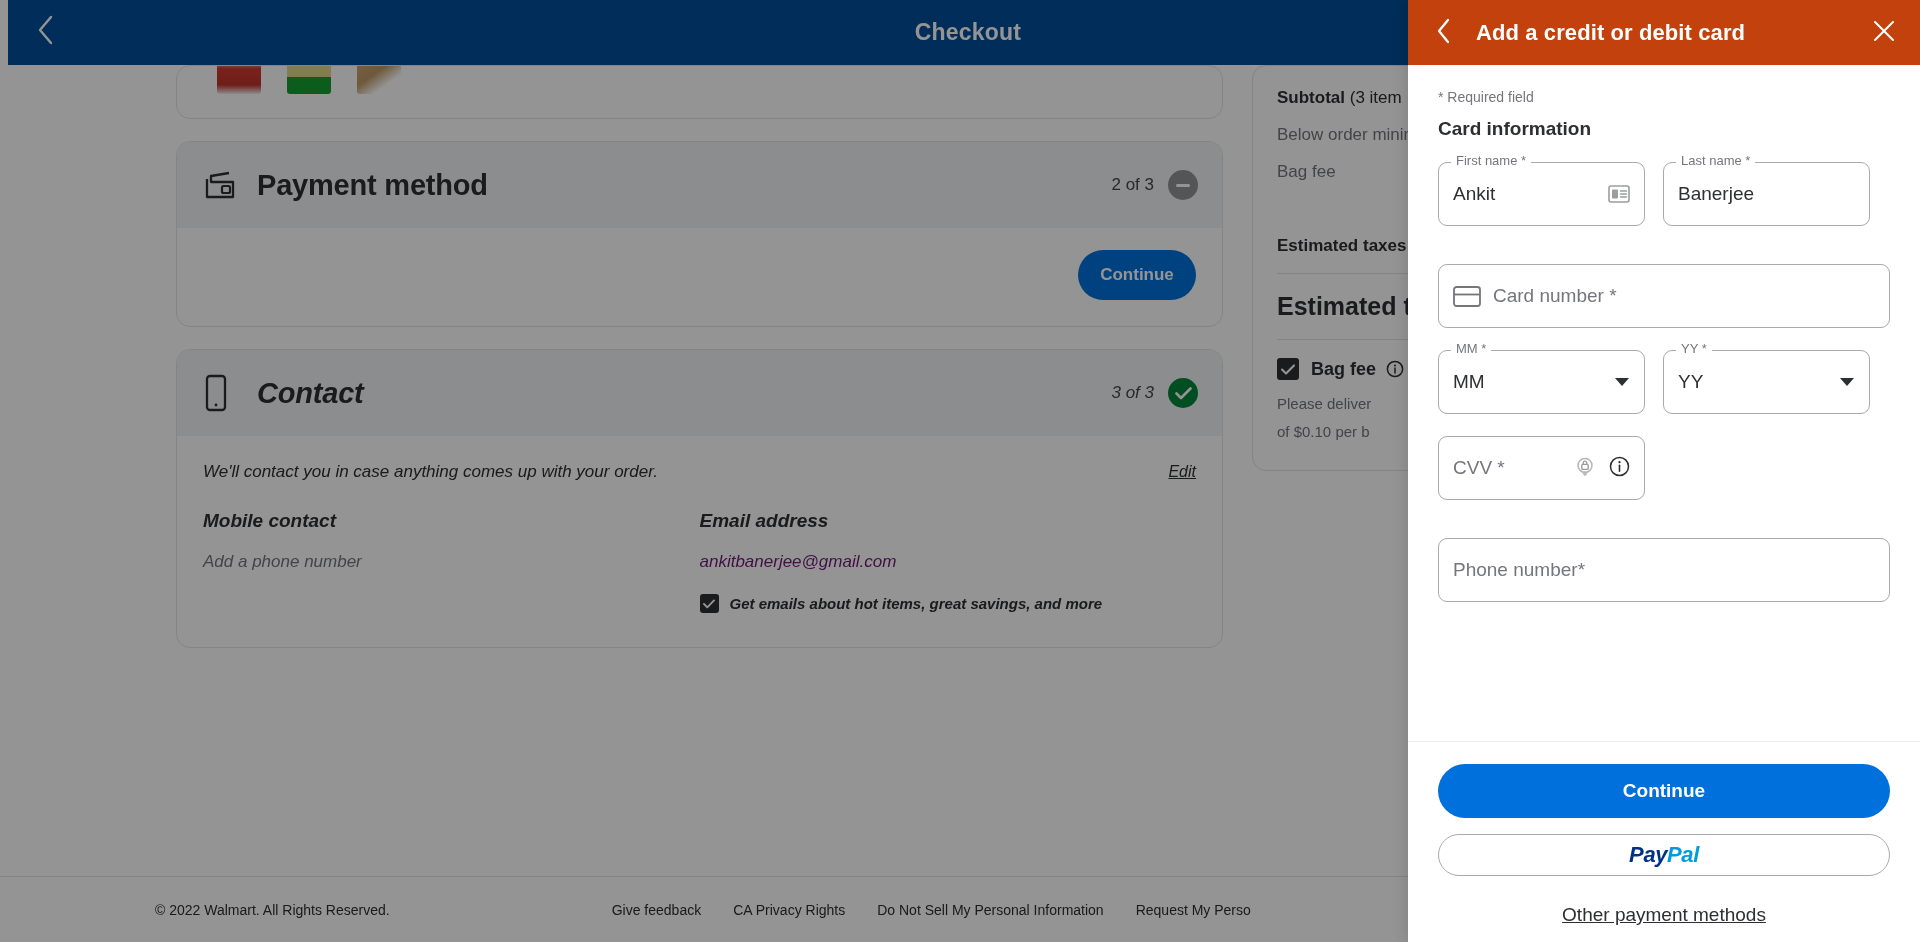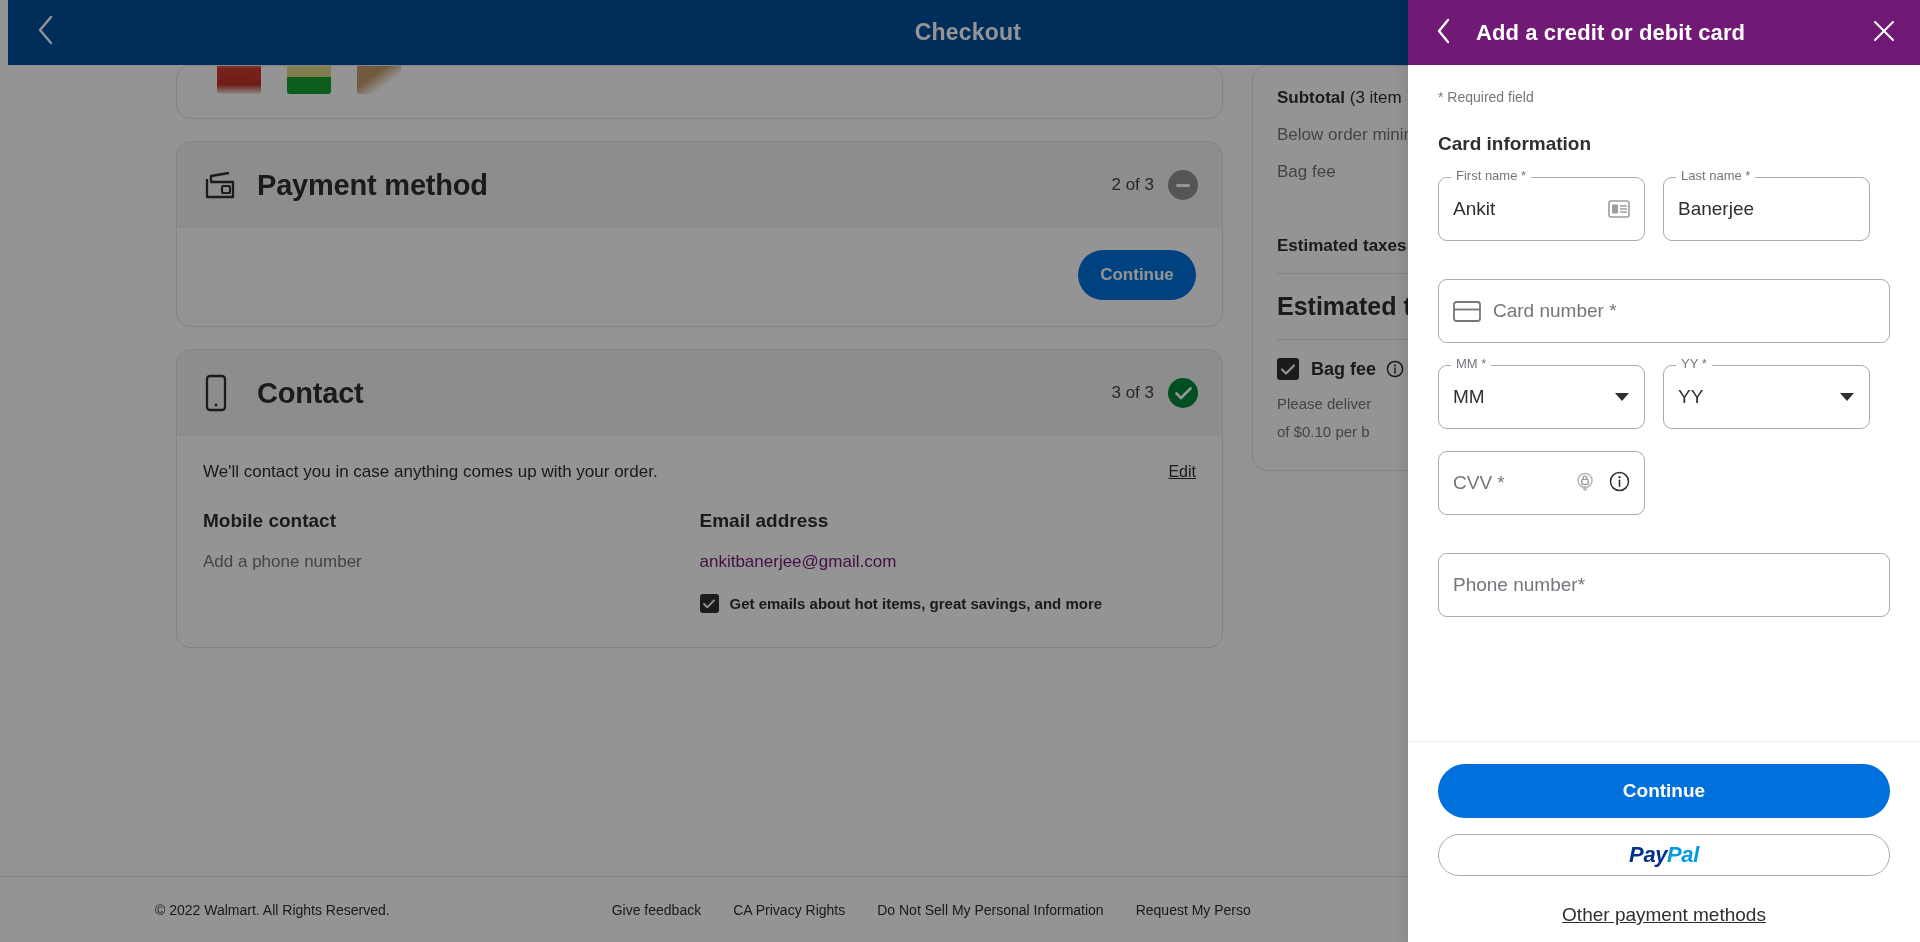--- a/index.html
+++ b/index.html
@@ -156,31 +156,31 @@
   
   .panel {
     position: absolute; right: 0; top: 0;
     width: 512px; height: 942px;
     background: #ffffff;
     z-index: 60;
     box-shadow: -2px 0 14px rgba(0,0,0,0.12);
     display: flex; flex-direction: column;
   }
   .panel-head {
-    height: 65px; background: #701a75; color: #fff;
+    height: 65px; background: #c2410c; color: #fff;
     display: flex; align-items: center; padding: 0 22px 0 28px; flex: none;
   }
   .panel-head .back { width: 26px; display: flex; align-items: center; }
   .panel-head .ptitle {
     font-size: 22px; font-weight: bold; margin-left: 14px; letter-spacing: .1px;
   }
   .panel-head .close { margin-left: auto; width: 26px; display: flex; align-items: center; }
 
   .panel-body { flex: 1; overflow: hidden; padding: 24px 30px 0 30px; }
-  .req-field { font-size: 14px; color: #74767c; margin-bottom: 28px; }
+  .req-field { font-size: 14px; color: #74767c; margin-bottom: 13px; }
   .sec-title { font-size: 19px; font-weight: bold; color: #2e2f32; margin-bottom: 22px; }
 
   .fieldrow { display: flex; gap: 18px; }
   .field {
     position: relative;
     border: 1px solid #a9aaad; border-radius: 9px;
     height: 64px;
     display: flex; align-items: center;
     padding: 0 14px;
     background: #fff;
@@ -255,21 +255,21 @@
             <div class="step">2 of 3</div>
             <div class="badge-collapse">
                 <span class="bar"></span>
               </div>
           </div>
           <div class="card-body">
             <button class="btn-continue-main">Continue</button>
           </div>
         </div>
 
-        <div class="card" style="margin-top:22px;">
+        <div class="card" style="margin-top:22px;font-style:italic;">
           <div class="card-head">
             <div class="ico">
               <svg width="26" height="38" viewBox="0 0 26 38">
                 <rect x="4" y="2" width="18" height="34" rx="3" fill="none" stroke="#2e2f32" stroke-width="2.3"></rect>
                 <circle cx="13" cy="31" r="1.4" fill="#2e2f32"></circle>
               </svg>
             </div>
             <div class="title">Contact</div>
             <div class="spacer"></div>
             <div class="step">3 of 3</div>

